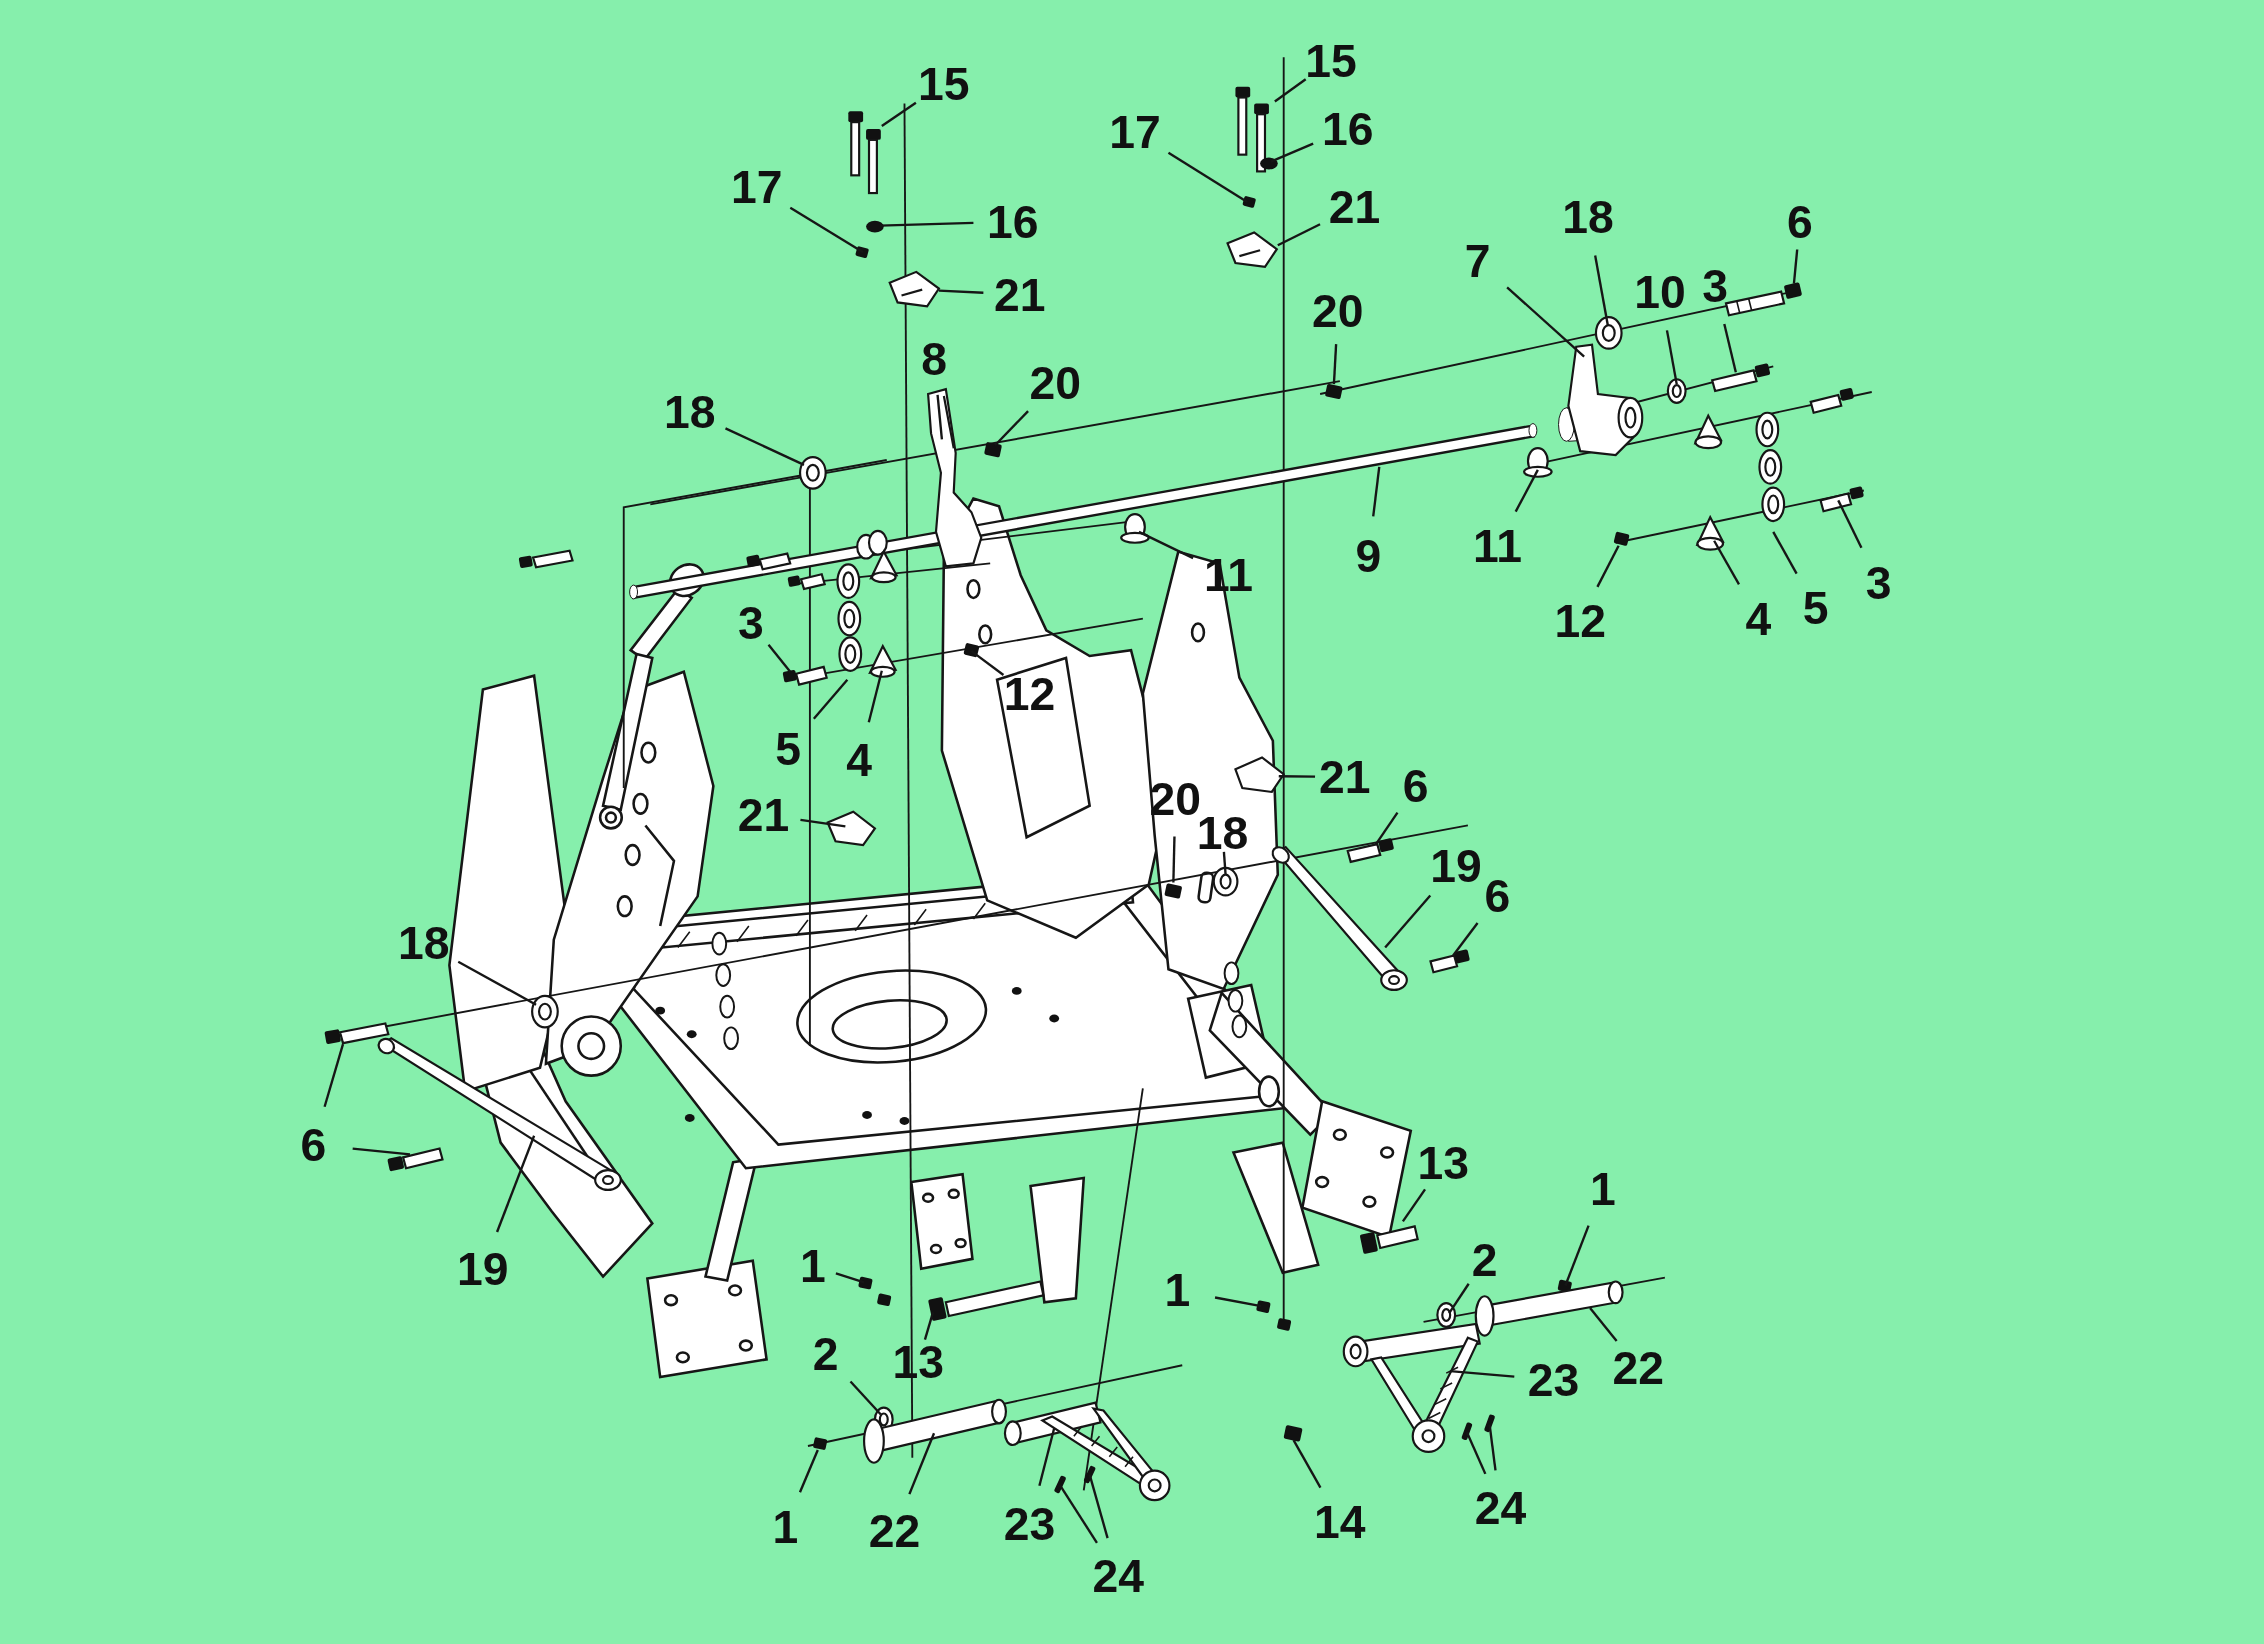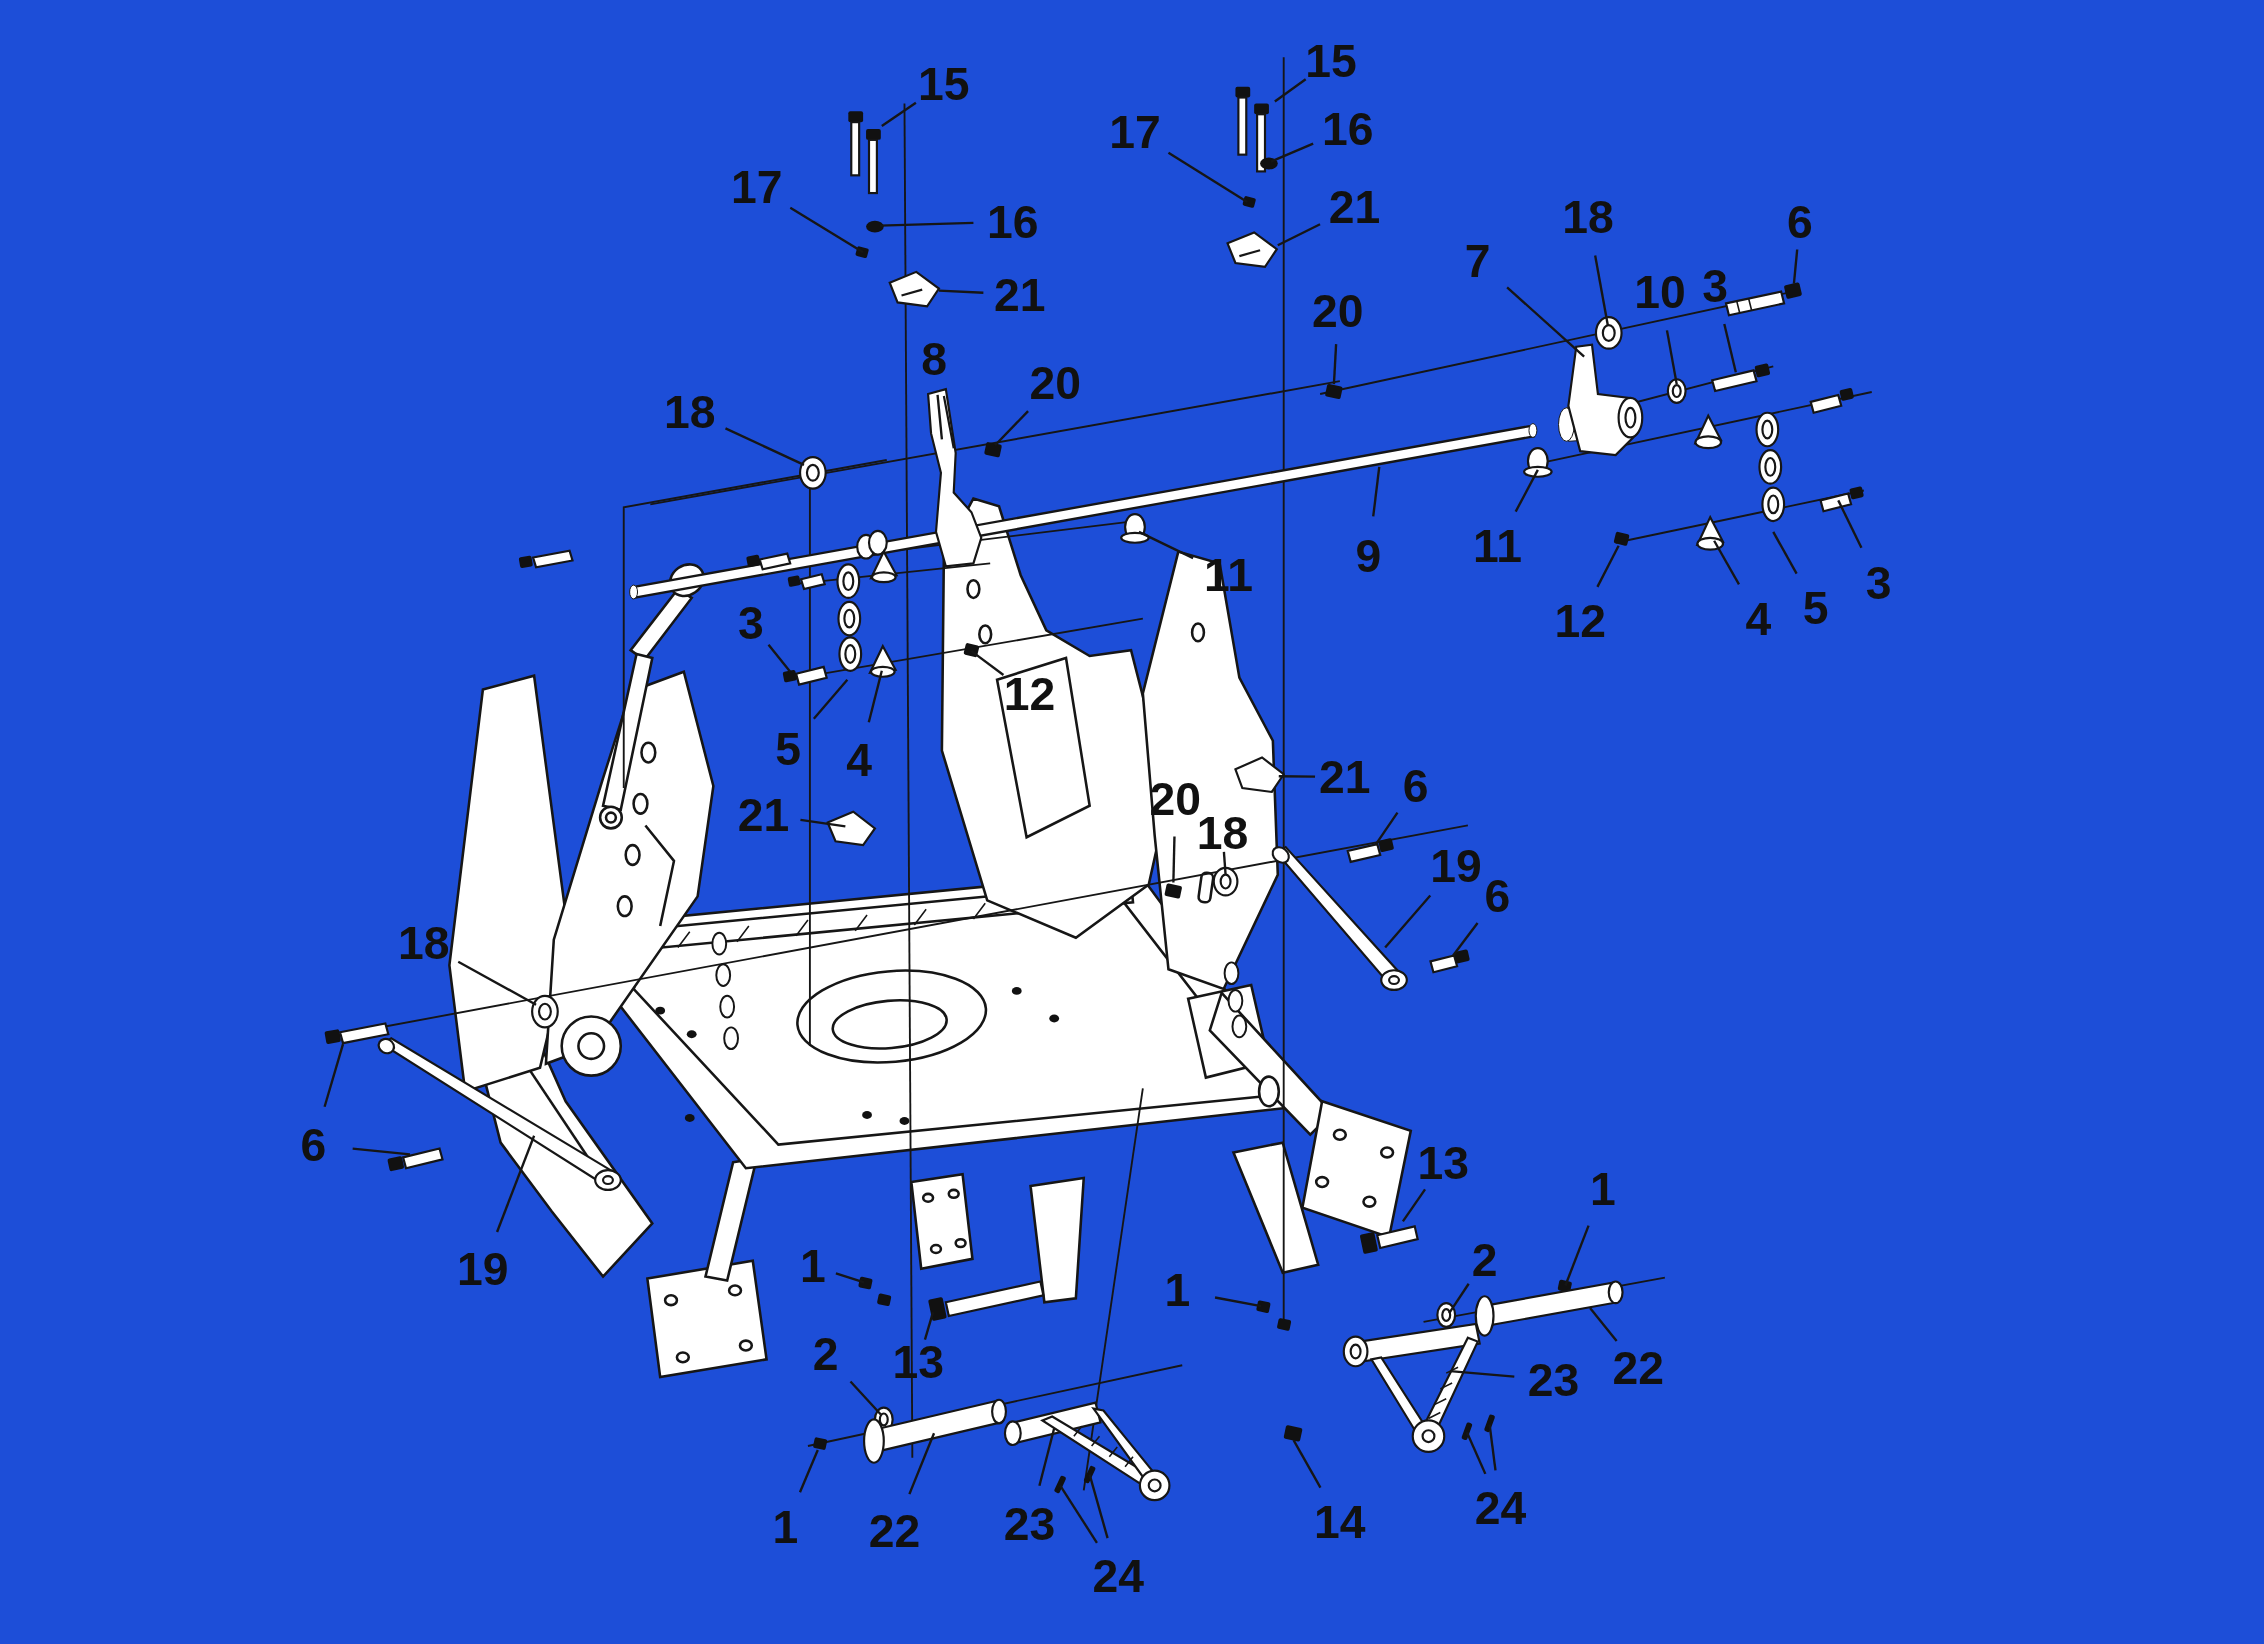--- a/index.html
+++ b/index.html
@@ -1,16 +1,16 @@
 <!DOCTYPE html>
 <html><head>
 <meta charset="utf-8">
 <style>
   html,body{margin:0;padding:0;background:#ffffff;}
-  .stage{width:2265px;height:1644px;position:relative;background:#1d4ed8;overflow:hidden;}
+  .stage{width:2265px;height:1644px;position:relative;background:#86efac;overflow:hidden;}
   svg{display:block;}
   .callout-num{
     font-family:"Liberation Sans","DejaVu Sans",sans-serif;
     font-weight:bold;
     fill:#111111;
   }
   .ink{stroke:#161616;fill:none;}
   .part{stroke:#161616;fill:#ffffff;}
   .solid{fill:#111111;stroke:none;}
 </style>

